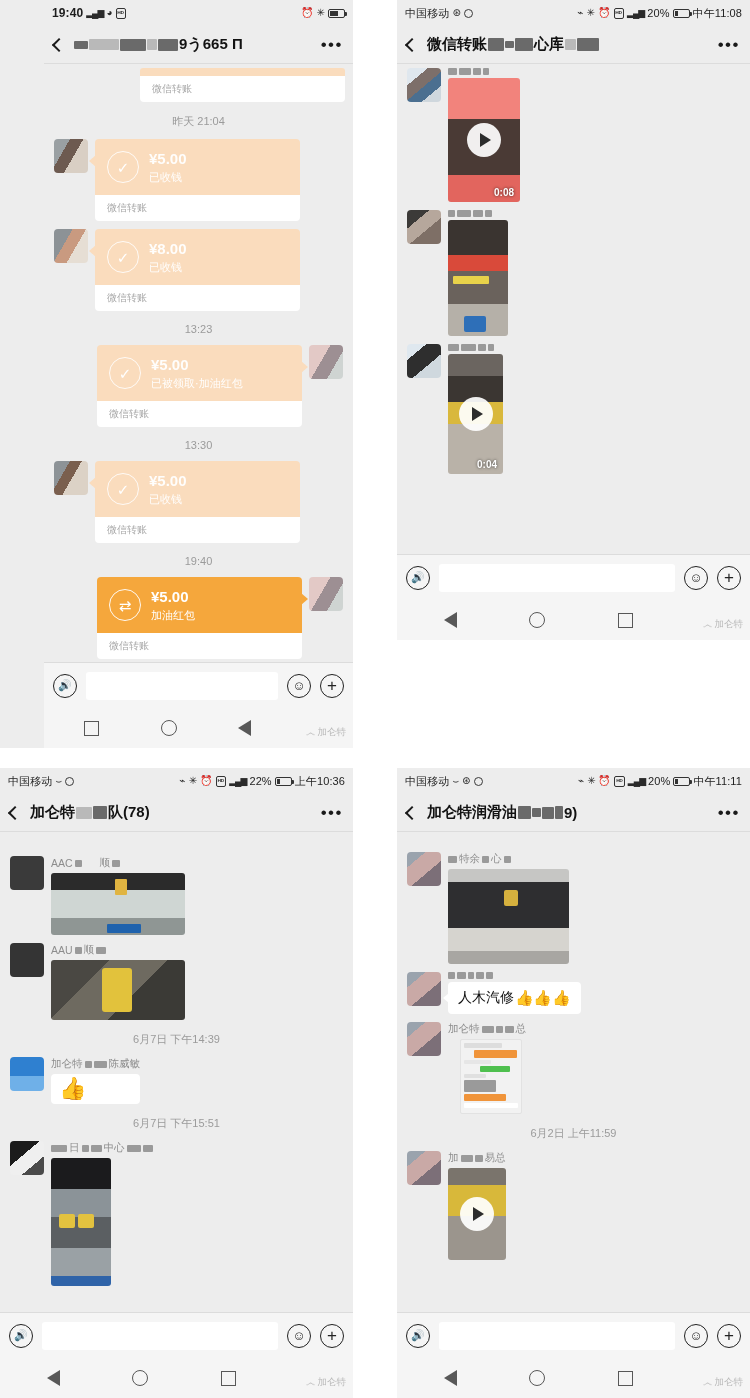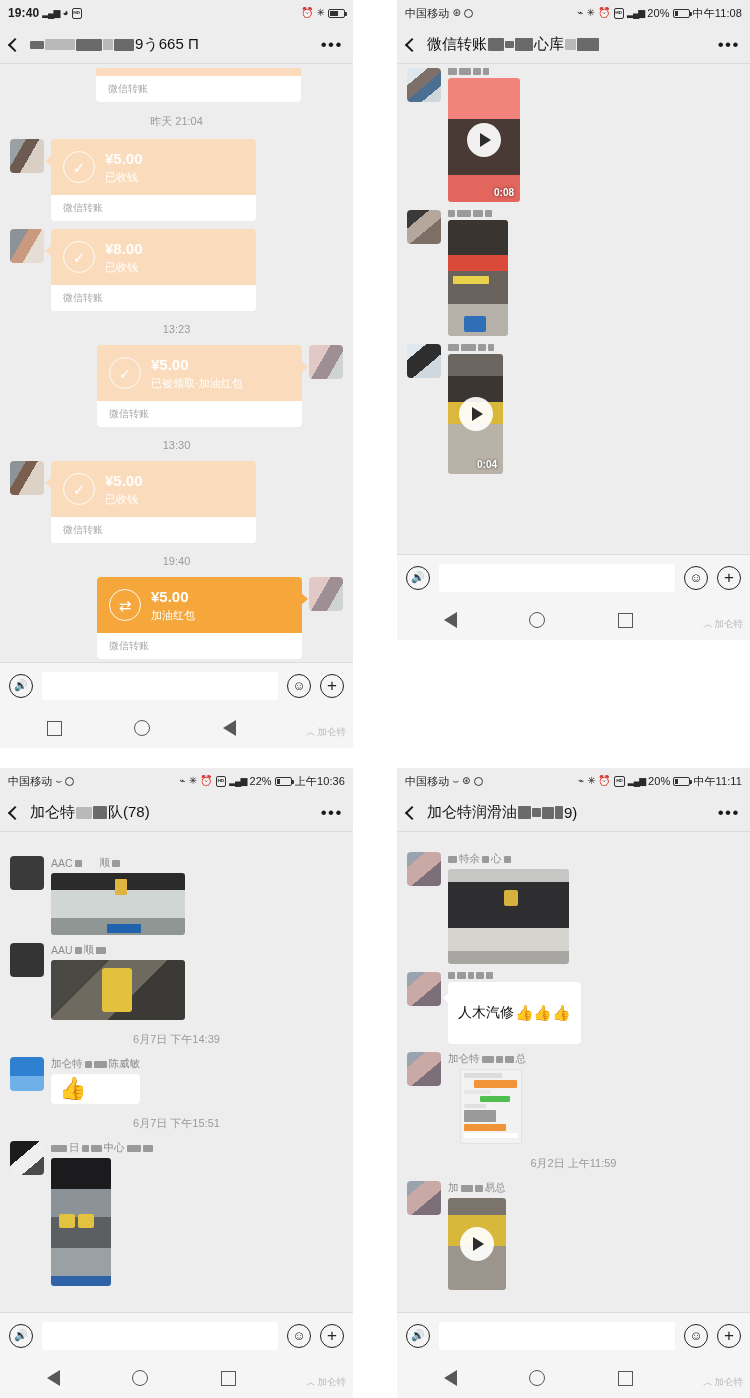--- a/index.html
+++ b/index.html
@@ -13,21 +13,21 @@
     position: relative;
     width: 750px; height: 1398px;
   }
   .panel {
     position: absolute;
     background: #ededed;
     overflow: hidden;
     display: flex;
     flex-direction: column;
   }
-  #panel-1 { left: 0;   top: 0;    width: 353px; height: 748px; }
+  #panel-1 { left: 0;   top: 0;    width: 353px; height: 748px; padding-left: 44px; }
   #panel-2 { left: 397px; top: 0;  width: 353px; height: 640px; }
   #panel-3 { left: 0;   top: 768px; width: 353px; height: 630px; }
   #panel-4 { left: 397px; top: 768px; width: 353px; height: 630px; }
 
   
   .statusbar {
     height: 26px; flex: 0 0 26px;
     background: #ededed;
     display: flex; align-items: center;
     padding: 0 8px;
@@ -62,21 +62,21 @@
     padding: 0 10px;
     border-bottom: 1px solid #dcdcdc;
   }
   .back-chev {
     width: 10px; height: 10px;
     border-left: 2px solid #1a1a1a; border-bottom: 2px solid #1a1a1a;
     transform: rotate(45deg);
     margin-right: 10px; flex: 0 0 auto;
   }
   .title-txt {
-    font-size: 15px; font-weight: 400; color: #121212;
+    font-size: 15px; font-weight: 700; color: #121212;
     white-space: nowrap; overflow: hidden;
     display: flex; align-items: center; gap: 1px;
   }
   .dots {
     margin-left: auto; font-size: 17px; color: #1a1a1a;
     letter-spacing: 1.5px; line-height: 10px; flex: 0 0 auto;
   }
 
   
   .rd { display:inline-block; background:#8e8e8e; height:11px; vertical-align:middle; border-radius:1px; }
@@ -151,21 +151,21 @@
     border-top: 7px solid transparent; border-bottom: 7px solid transparent;
     margin-left: 3px;
   }
   .dur {
     position:absolute; right:6px; bottom:4px;
     color:#fff; font-size:10px; font-weight:600;
     text-shadow: 0 0 3px rgba(0,0,0,.7);
   }
   .txtbub {
     position: relative; background:#fff; border-radius:4px;
-    padding: 22px 10px; font-size: 14px; color:#111;
+    padding: 7px 10px; font-size: 14px; color:#111;
     display:flex; align-items:center; gap:1px; white-space:nowrap;
   }
   .txtbub::before {
     content:""; position:absolute; left:-5px; top:11px; width:0;height:0;
     border-top:5px solid transparent;border-bottom:5px solid transparent;
     border-right:6px solid #fff;
   }
   .stickerbub { background:#fff; border-radius:4px; padding:4px 8px; font-size:22px; line-height:1; }
 
   

